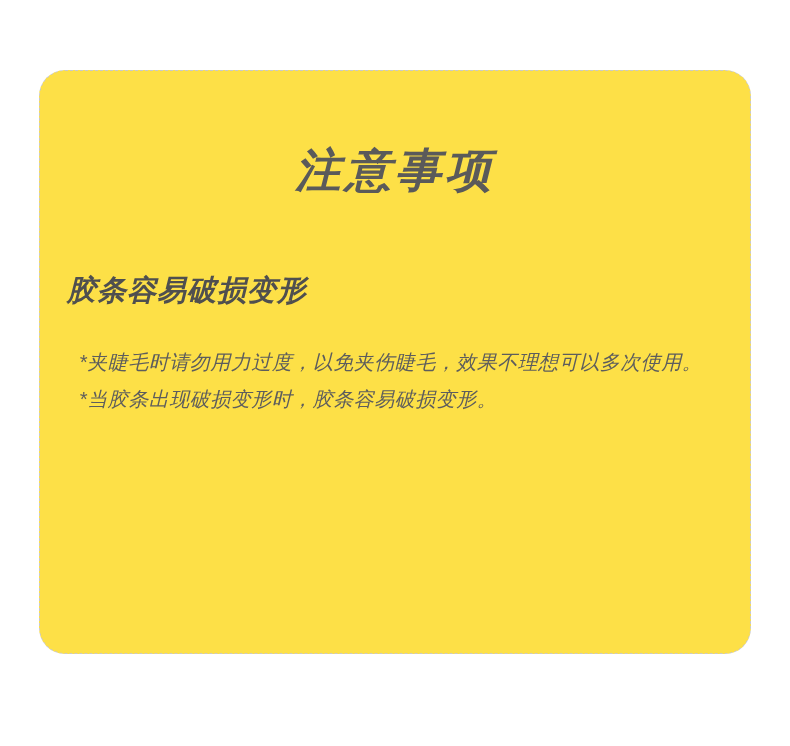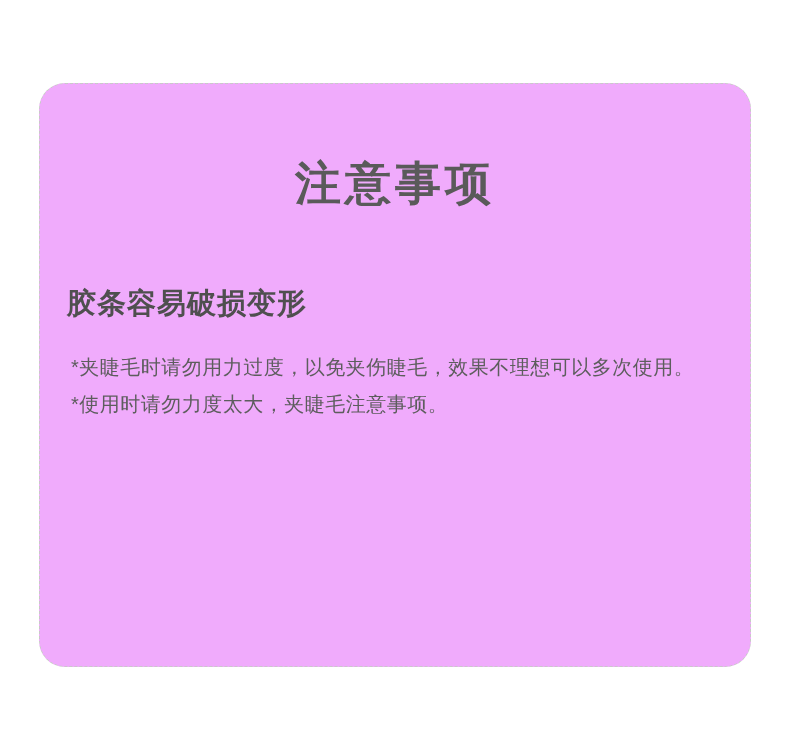--- a/index.html
+++ b/index.html
@@ -16,27 +16,28 @@
   }
   .page {
     position: relative;
     width: 790px;
     height: 746px;
     background: #ffffff;
   }
   .notice-card {
     position: absolute;
     left: 39px;
-    top: 83px;
+    top: 70px;
     width: 712px;
     height: 584px;
     box-sizing: border-box;
     border: 1px dashed #c9c9c9;
     border-radius: 26px;
-    background: #f0abfc;
+    background: #fde047;
+    font-style: italic;
   }
   .notice-title {
     margin: 0;
     padding-top: 72px;
     text-align: center;
     font-size: 46px;
     line-height: 1.2;
     font-weight: bold;
     letter-spacing: 4px;
     color: #5a5a5a;
@@ -45,36 +46,36 @@
     margin: 0;
     padding-top: 74px;
     padding-left: 27px;
     font-size: 29px;
     line-height: 1.3;
     font-weight: bold;
     letter-spacing: 1px;
     color: #4f4f4f;
   }
   .notice-body {
-    margin: 4px;
+    margin: 12px;
     padding: 22px 30px 0 27px;
     list-style: none;
   }
   .notice-body li {
     font-size: 20px;
     line-height: 1.85;
     color: #5d5d5d;
     letter-spacing: 0.5px;
   }
 </style>
 </head>
 <body>
 
 <div class="page">
   <div class="notice-card">
     <h1 class="notice-title">注意事项</h1>
     <h2 class="section-heading">胶条容易破损变形</h2>
     <ul class="notice-body">
       <li>*夹睫毛时请勿用力过度，以免夹伤睫毛，效果不理想可以多次使用。</li>
-      <li>*使用时请勿力度太大，夹睫毛注意事项。</li>
+      <li>*当胶条出现破损变形时，胶条容易破损变形。</li>
     </ul>
   </div>
 </div>
 
 </body></html>

